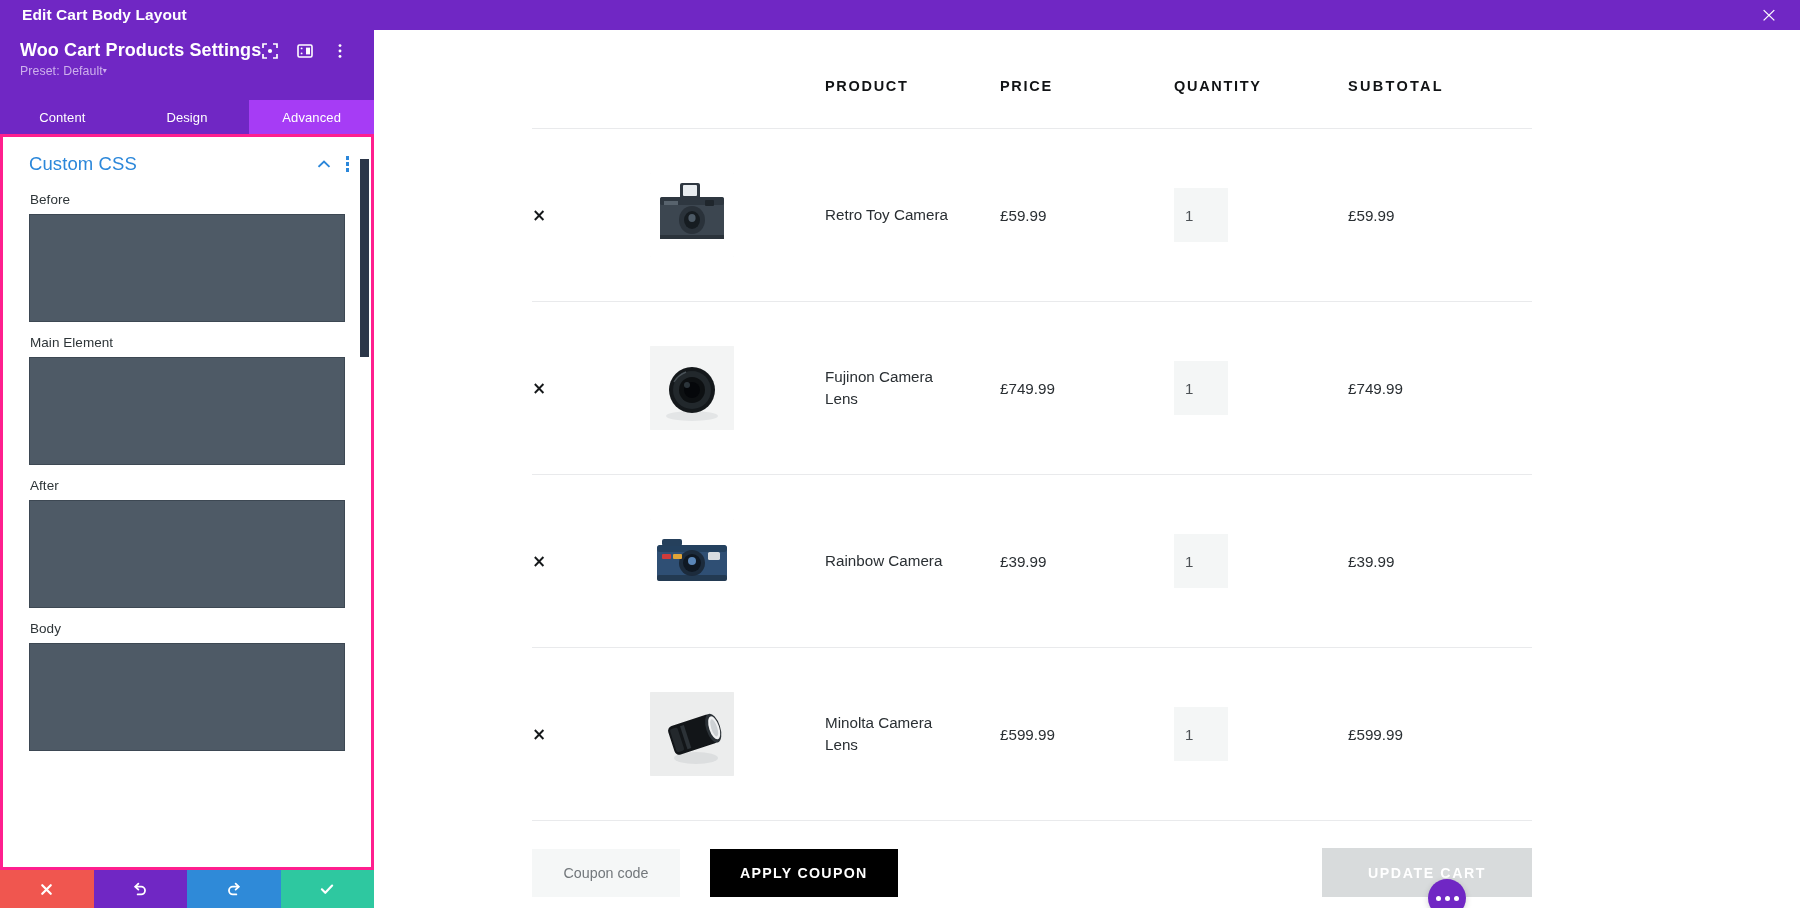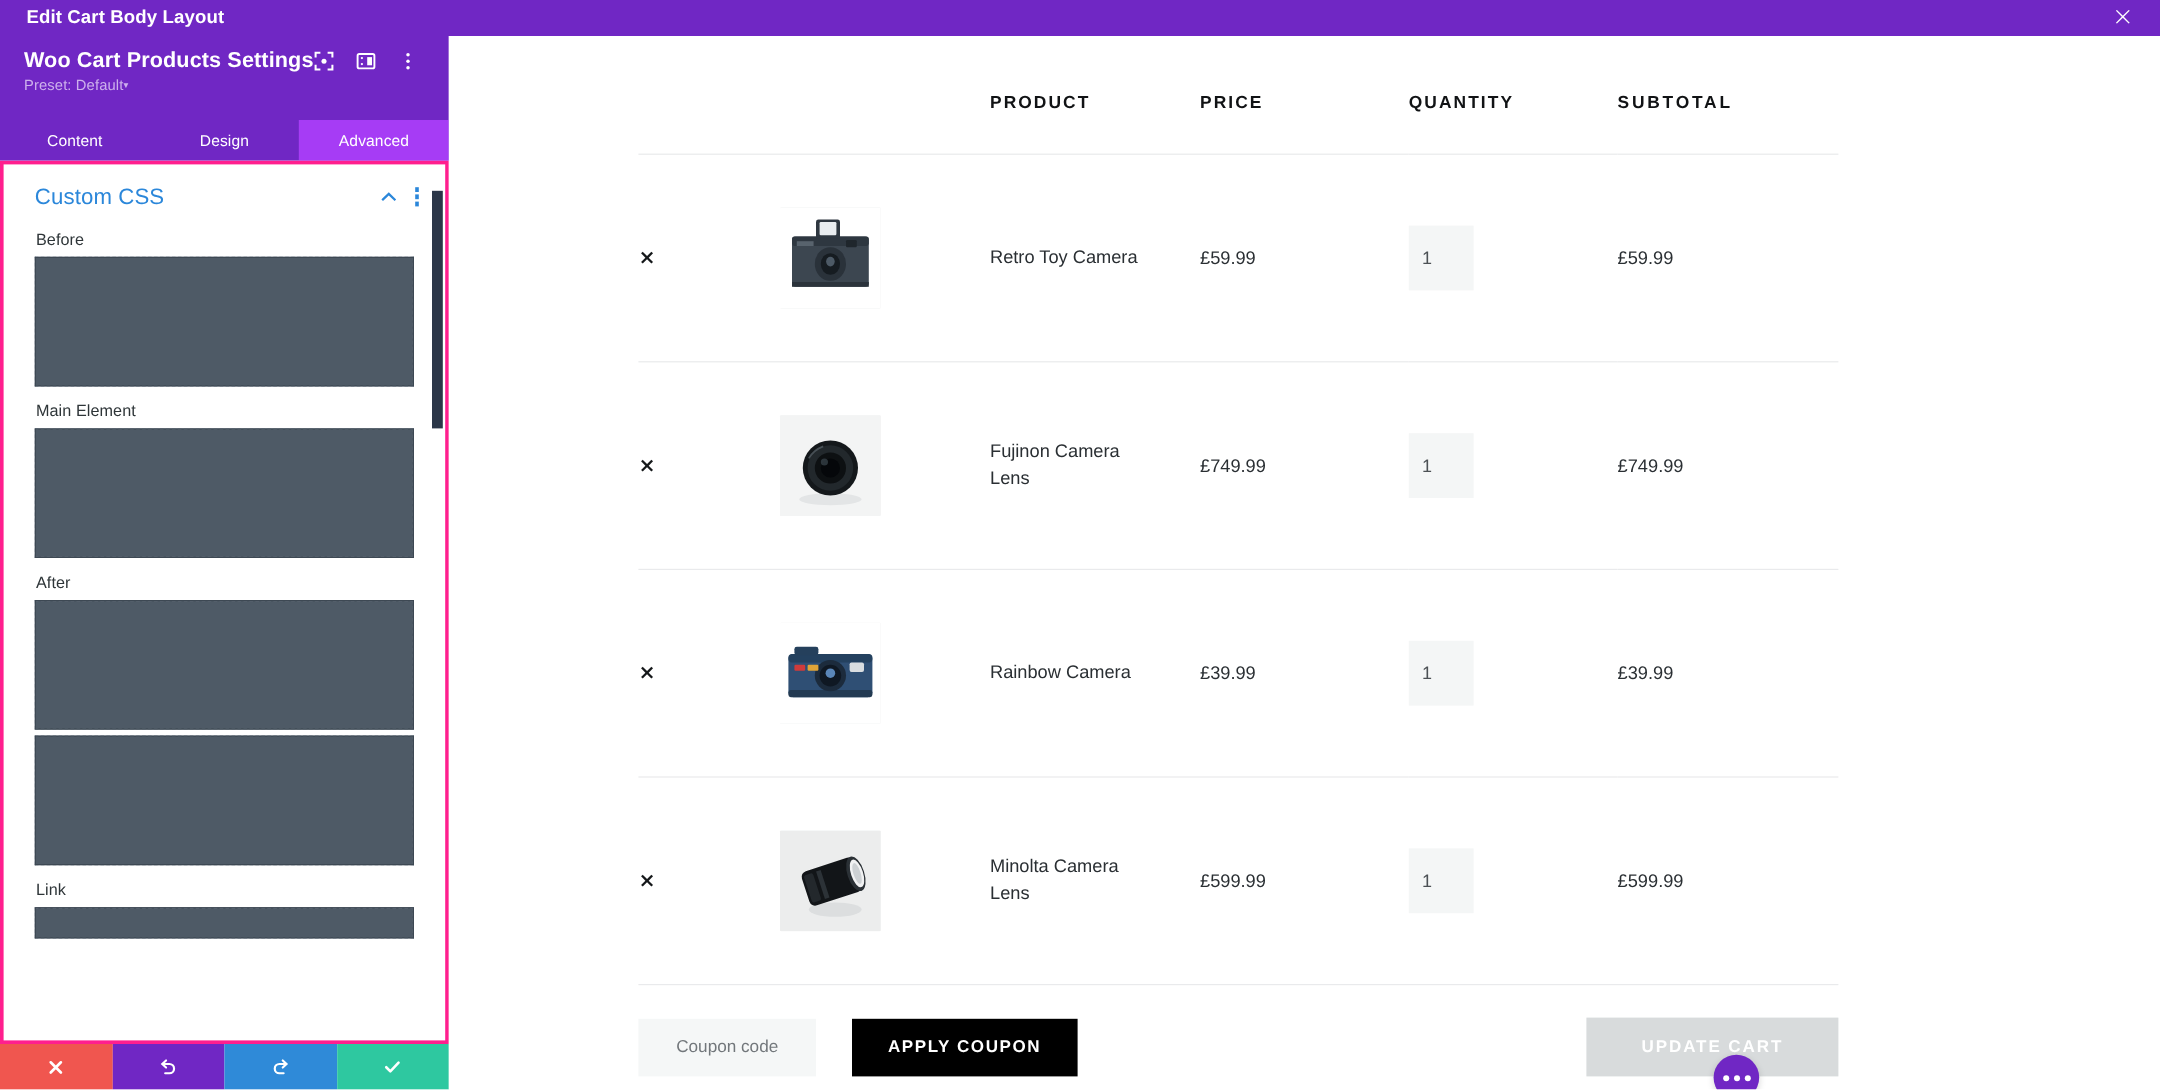--- a/index.html
+++ b/index.html
@@ -273,27 +273,24 @@
           <div class="field-label">Main Element</div>
           <div class="field-area"></div>
         </div>
 
         <div class="field">
           <div class="field-label">After</div>
           <div class="field-area"></div>
         </div>
 
         <div class="field">
+          <div class="field-label">Body</div>
           <div class="field-area"></div>
         </div>
 
-        <div class="field">
-          <div class="field-label">Link</div>
-          <div class="field-area short"></div>
-        </div>
 
       </div>
       <div class="panel-scrollbar">
         <div class="thumb"></div>
       </div>
     </div>
 
     <div class="panel-actions">
       <div class="pa pa-close">
         <span>

